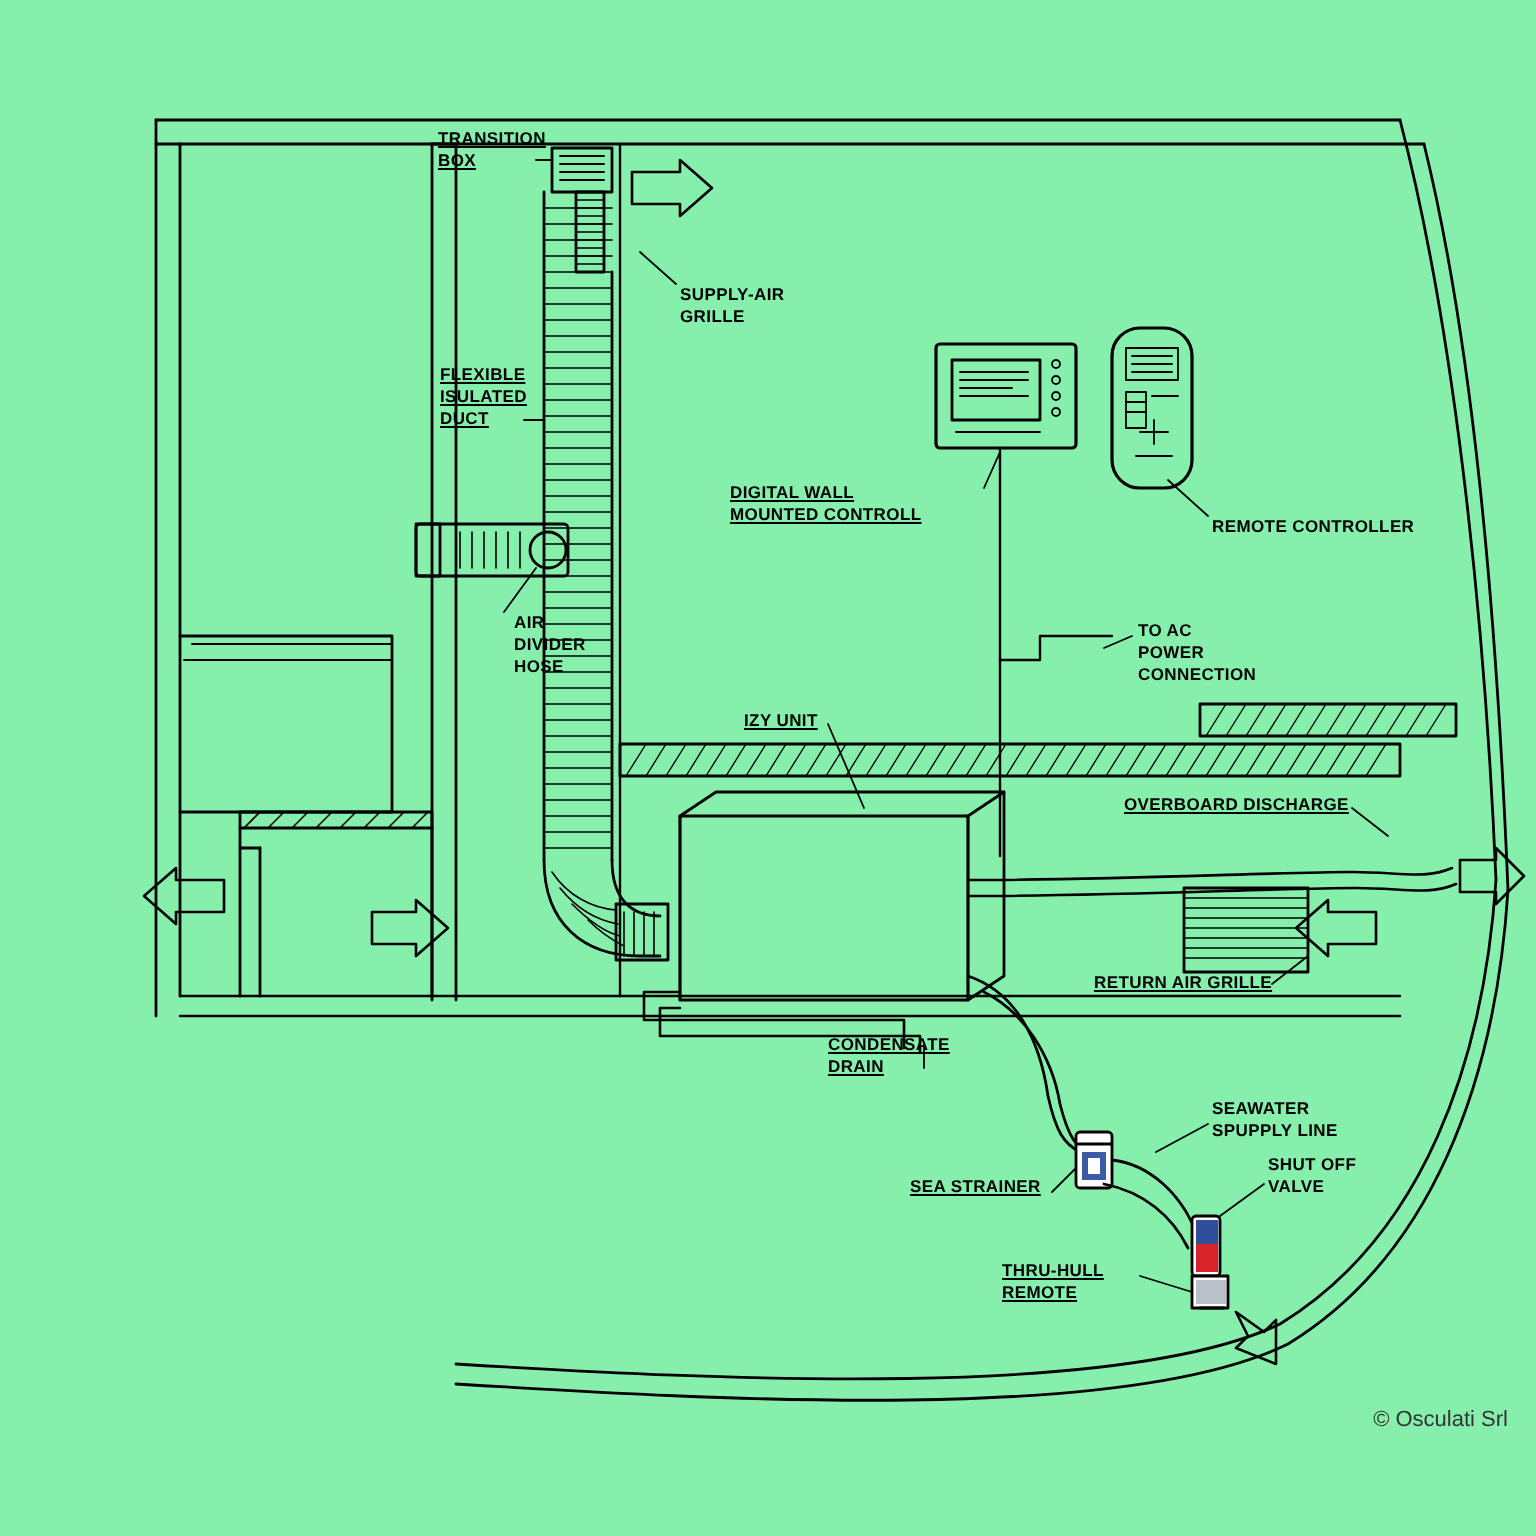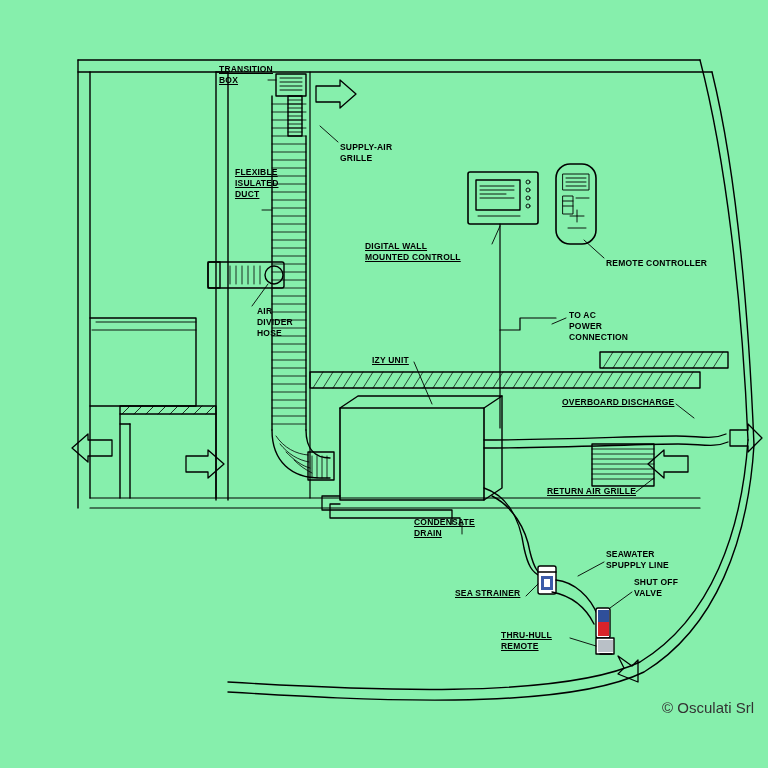--- a/index.html
+++ b/index.html
@@ -32,21 +32,21 @@
     letter-spacing: 0.2px;
     white-space: pre;
   }
   .lbl.u {
     text-decoration: underline;
   }
   .copyright {
     position: absolute;
     right: 14px;
     bottom: 52px;
-    font-size: 15px;
+    font-size: 11px;
     color: #333333;
     font-family: "Liberation Sans", sans-serif;
   }
 </style>
 </head>
 <body>
 
 <div id="page">
 
   <svg class="diagram" viewBox="0 0 768 768">
@@ -347,21 +347,21 @@
       <rect x="598" y="610" width="11" height="12" fill="#2f4f9a"></rect>
       <rect x="598" y="622" width="11" height="14" fill="#d9232a"></rect>
       <rect x="598" y="640" width="15" height="12" fill="#b9c0c7"></rect>
     </g>
   </svg>
 
   <div class="lbl u" style="left:219px; top:64px;">TRANSITION
 BOX</div>
   <div class="lbl" style="left:340px; top:142px;">SUPPLY-AIR
 GRILLE</div>
-  <div class="lbl u" style="left:220px; top:167px;margin-left:15px;">FLEXIBLE
+  <div class="lbl u" style="left:220px; top:182px;">FLEXIBLE
 ISULATED
 DUCT</div>
   <div class="lbl" style="left:222px; top:306px;margin-left:35px;">AIR
 DIVIDER
 HOSE</div>
   <div class="lbl u" style="left:365px; top:241px;">DIGITAL WALL
 MOUNTED CONTROLL</div>
   <div class="lbl" style="left:606px; top:258px;">REMOTE CONTROLLER</div>
   <div class="lbl" style="left:569px; top:310px;">TO AC
 POWER

